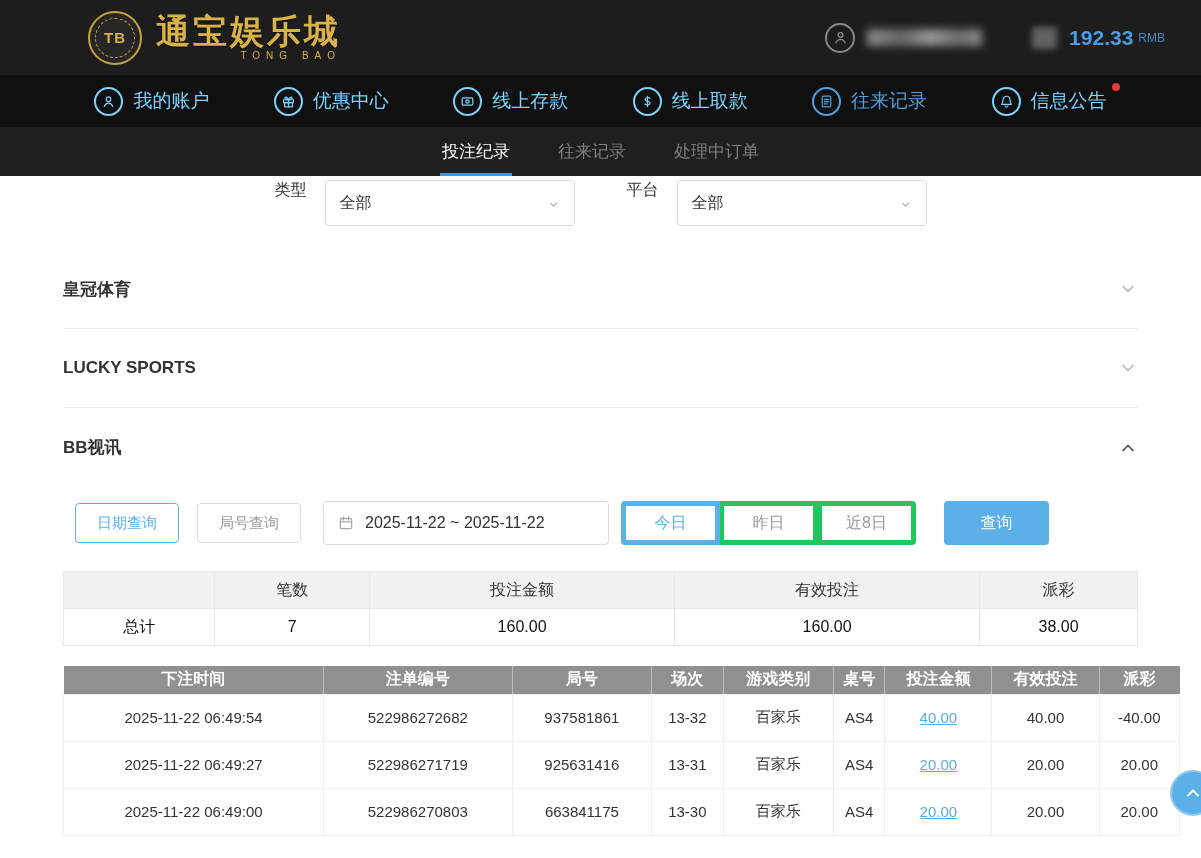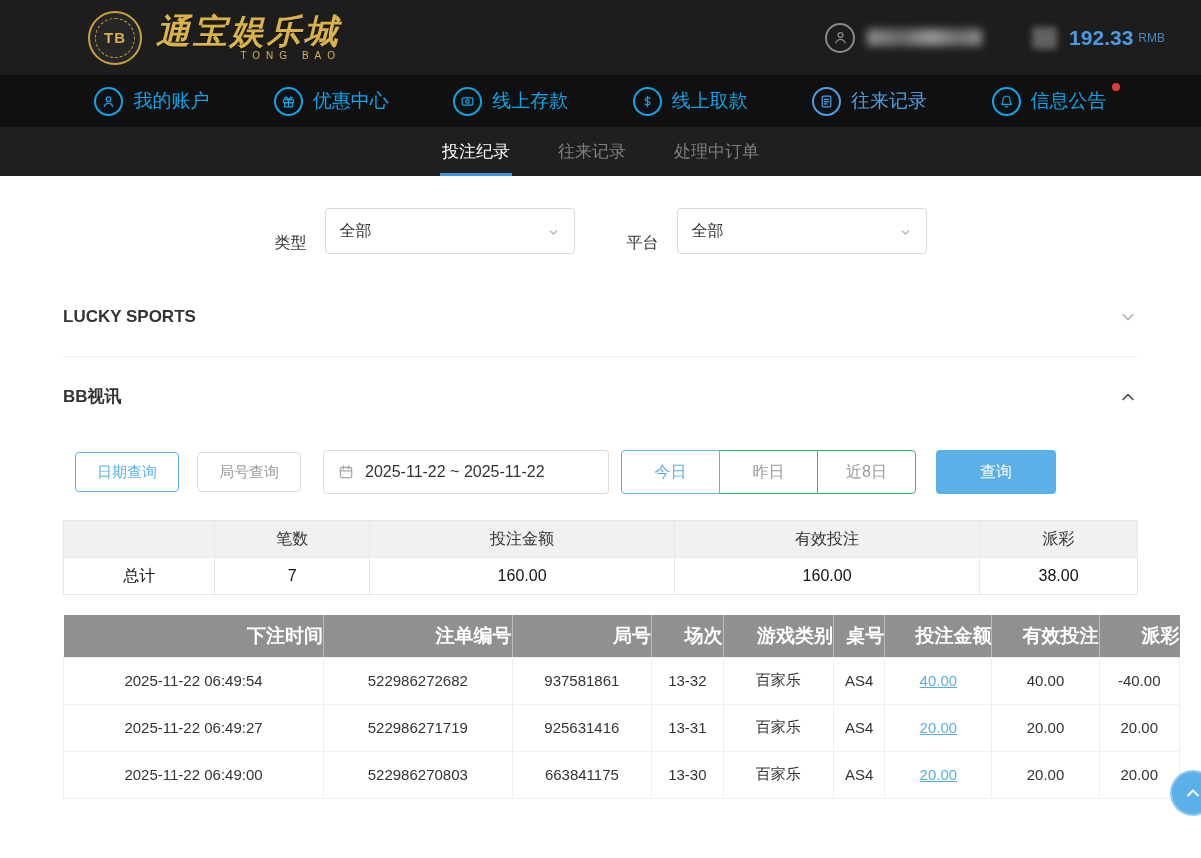--- a/index.html
+++ b/index.html
@@ -25,21 +25,21 @@
     display: flex; align-items: center; justify-content: center;
   }
   .logo-badge-inner {
     width: 40px; height: 40px; border-radius: 50%;
     border: 1px dashed #c9a23f;
     display: flex; align-items: center; justify-content: center;
     color: #d9b34a; font-size: 15px; font-weight: bold; letter-spacing: 1px;
   }
   .logo-title {
     color: #d9b34a; font-size: 34px; font-weight: bold; letter-spacing: 3px;
-    line-height: 1.05; text-shadow: 0 1px 1px rgba(0,0,0,.6); font-style: italic;
+    line-height: 1.05; text-shadow: 0 1px 1px rgba(0,0,0,.6);
   }
   .logo-sub {
     color: #d9b34a; font-size: 10px; letter-spacing: 6px; text-align: right;
   }
   .topbar-right { margin-left: auto; display: flex; align-items: center; }
   .avatar {
     width: 30px; height: 30px; border-radius: 50%;
     border: 2px solid #8a8a8a; color: #8a8a8a;
     display: flex; align-items: center; justify-content: center;
   }
@@ -56,21 +56,21 @@
   .currency { color: #4c9be0; font-size: 12px; margin-left: 5px; opacity: .85; }
 
   
   .mainnav {
     height: 52px; background: #101010;
     display: flex; align-items: center; justify-content: space-evenly;
     padding: 0 30px;
   }
   .nav-item {
     display: flex; align-items: center; gap: 10px;
-    color: #0ea5e9; font-size: 19px; cursor: pointer; position: relative;
+    color: #7dd3fc; font-size: 19px; cursor: pointer; position: relative;
   }
   .nav-item.active { color: #4c9fe2; }
   .nav-icon {
     width: 29px; height: 29px; border-radius: 50%;
     border: 2px solid currentColor;
     display: flex; align-items: center; justify-content: center; flex: none;
   }
   .nav-icon svg { width: 17px; height: 17px; stroke: currentColor; fill: none; stroke-width: 1.7; stroke-linecap: round; stroke-linejoin: round; }
   .nav-dot {
     position: absolute; top: -4px; right: -13px;
@@ -89,21 +89,21 @@
   .subtab.active { color: #fff; }
   .subtab.active::after {
     content: ""; position: absolute; left: 0; right: 0; bottom: 0;
     height: 3px; background: #3f97e0;
   }
 
   
   .main { padding: 0 63px; }
 
   .filter-row {
-    margin-top: 32px; display: flex; align-items: flex-end; justify-content: center;
+    margin-top: 4px; display: flex; align-items: flex-start; justify-content: center;
   }
   .filter-label { font-size: 16px; color: #333; }
   .select-box {
     width: 250px; height: 46px; margin-left: 18px;
     border: 1px solid #d9d9d9; border-radius: 4px; background: #fff;
     display: flex; align-items: center; justify-content: space-between;
     padding: 0 14px; cursor: pointer; gap: 44px;
   }
   .select-box .val { font-size: 16px; color: #333; }
   .caret { width: 13px; height: 13px; color: #a9a9a9; flex: none; }
@@ -132,47 +132,47 @@
   .date-box {
     margin-left: 22px; width: 286px; height: 44px;
     border: 1px solid #dcdcdc; border-radius: 4px;
     display: flex; align-items: center; padding: 0 13px; gap: 10px; cursor: pointer;
   }
   .date-box .cal { width: 18px; height: 18px; color: #a9a9a9; flex: none; }
   .date-box .cal svg { width: 100%; height: 100%; stroke: currentColor; fill: none; stroke-width: 1.7; stroke-linecap: round; }
   .date-box .date-text { font-size: 16px; color: #333; }
   .seg-group { display: flex; margin-left: 12px; }
   .seg {
-    width: 99px; height: 44px; background: #fff; border: 1px solid #22c55e;
+    width: 99px; height: 44px; background: #fff; border: 5px solid #22c55e;
     color: #9a9a9a; font-size: 16px; display: flex; align-items: center; justify-content: center;
     margin-left: -1px; cursor: pointer;
   }
   .seg:first-child { margin-left: 0; border-radius: 4px 0 0 4px; }
   .seg:last-child { border-radius: 0 4px 4px 0; }
   .seg.active { border-color: #5bb0e8; color: #5bb0e8; position: relative; z-index: 1; }
   .btn-solid {
-    margin-left: 20px; width: 120px; height: 44px; border: none; border-radius: 4px;
+    margin-left: 28px; width: 105px; height: 44px; border: none; border-radius: 4px;
     background: #5bb0e8; color: #fff; font-size: 16px;
     display: flex; align-items: center; justify-content: center; cursor: pointer;
   }
 
   
   table { border-collapse: collapse; }
   .summary-table { margin-top: 26px; width: 100%; }
   .summary-table th, .summary-table td {
     border: 1px solid #e8e8e8; height: 37px; text-align: center;
   }
   .summary-table thead th { background: #f1f1f1; font-weight: normal; font-size: 16px; color: #333; }
   .summary-table tbody td { font-size: 16px; color: #111; background: #fff; }
 
   
   .detail-table { margin-top: 20px; width: calc(100% + 42px); }
   .detail-table thead th {
-    background: #909090; color: #fff; font-size: 19px; font-weight: bold;
-    height: 42px; border-right: 1px solid rgba(255,255,255,.4); text-align: right;
+    background: #909090; color: #fff; font-size: 16px; font-weight: bold;
+    height: 28px; border-right: 1px solid rgba(255,255,255,.4); text-align: center;
   }
   .detail-table thead th:last-child { border-right: none; }
   .detail-table tbody td {
     height: 47px; text-align: center; font-size: 15px; color: #333;
     border: 1px solid #efefef; background: #fff;
   }
   .bet-link { color: #58aee0; text-decoration: underline; cursor: pointer; }
   td[data-neg="true"] { color: #e23b3b; }
 
   
@@ -289,20 +289,26 @@
     <span class="filter-label second">平台</span>
     <div class="select-box">
       <span class="val">全部</span>
       <span class="caret"><svg viewBox="0 0 24 24">
             <polyline points="6 9 12 15 18 9"></polyline>
           </svg></span>
     </div>
   </div>
 
   <div class="sections">
+    <div class="section-row">
+      <span class="section-title">皇冠体育</span>
+      <span class="chev"><svg viewBox="0 0 24 24">
+            <polyline points="6 9 12 15 18 9"></polyline>
+          </svg></span>
+    </div>
     <div class="section-row">
       <span class="section-title">LUCKY SPORTS</span>
       <span class="chev"><svg viewBox="0 0 24 24">
             <polyline points="6 9 12 15 18 9"></polyline>
           </svg></span>
     </div>
     <div class="section-row expanded">
       <span class="section-title">BB视讯</span>
       <span class="chev dark"><svg viewBox="0 0 24 24">
             <polyline points="6 15 12 9 18 15"></polyline>

